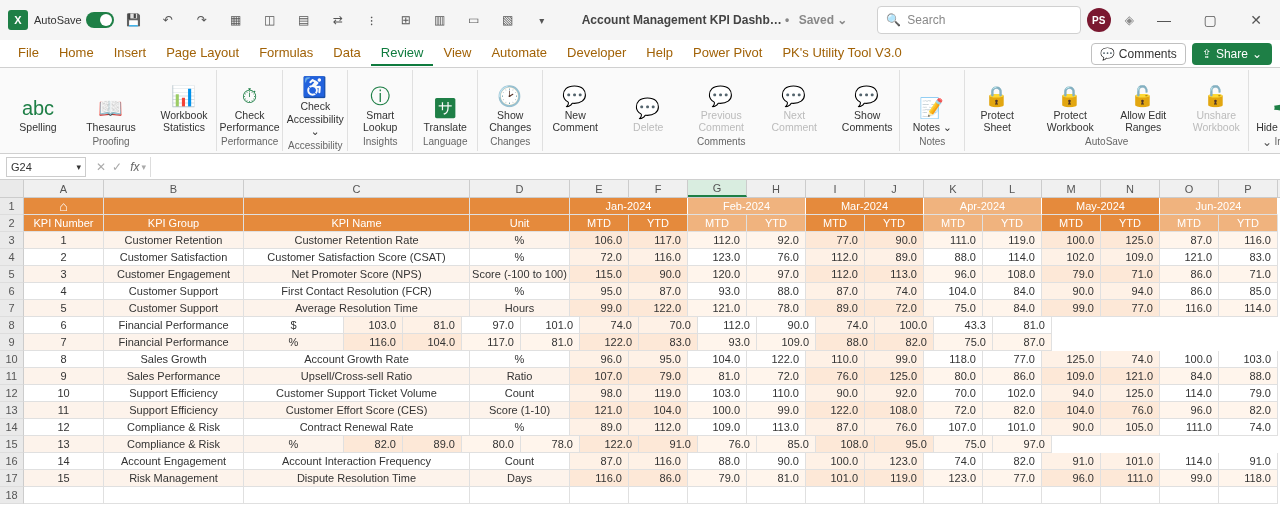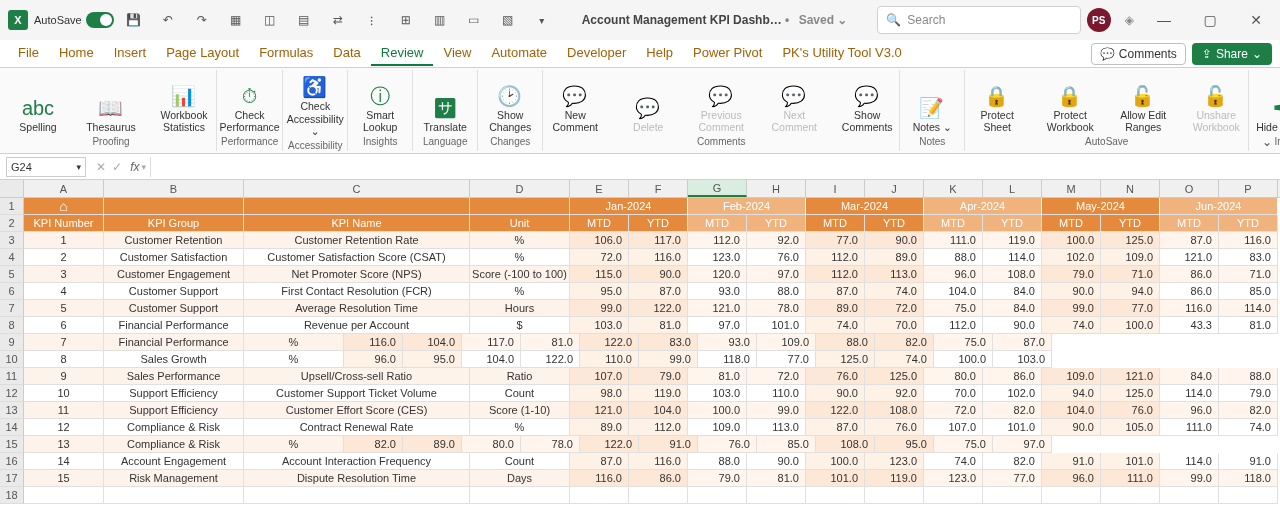--- a/index.html
+++ b/index.html
@@ -428,21 +428,20 @@
         <div class="cell wE numCell" style="background:#fff5ec">84.0</div>
         <div class="cell wE numCell" style="background:#fde8d7">99.0</div>
         <div class="cell wE numCell" style="background:#fde8d7">77.0</div>
         <div class="cell wE numCell" style="background:#fff5ec">116.0</div>
         <div class="cell wE numCell" style="background:#fff5ec">114.0</div>
       </div>
       <div class="row">
         <div class="rh">8</div>
         <div class="cell wA center stripeB">6</div>
         <div class="cell wB center stripeB">Financial Performance</div>
-        <div class="cell wC center stripeB">Revenue per Account</div>
         <div class="cell wD center stripeB">$</div>
         <div class="cell wE numCell" style="background:#fef1e6">103.0</div>
         <div class="cell wE numCell" style="background:#fef1e6">81.0</div>
         <div class="cell wE numCell" style="background:#ffffff">97.0</div>
         <div class="cell wE numCell" style="background:#ffffff">101.0</div>
         <div class="cell wE numCell" style="background:#fef1e6">74.0</div>
         <div class="cell wE numCell" style="background:#fef1e6">70.0</div>
         <div class="cell wE numCell" style="background:#ffffff">112.0</div>
         <div class="cell wE numCell" style="background:#ffffff">90.0</div>
         <div class="cell wE numCell" style="background:#fef1e6">74.0</div>
@@ -465,20 +464,21 @@
         <div class="cell wE numCell" style="background:#fff5ec">109.0</div>
         <div class="cell wE numCell" style="background:#fde8d7">88.0</div>
         <div class="cell wE numCell" style="background:#fde8d7">82.0</div>
         <div class="cell wE numCell" style="background:#fff5ec">75.0</div>
         <div class="cell wE numCell" style="background:#fff5ec">87.0</div>
       </div>
       <div class="row">
         <div class="rh">10</div>
         <div class="cell wA center stripeB">8</div>
         <div class="cell wB center stripeB">Sales Growth</div>
+        <div class="cell wC center stripeB">Account Growth Rate</div>
         <div class="cell wD center stripeB">%</div>
         <div class="cell wE numCell" style="background:#fef1e6">96.0</div>
         <div class="cell wE numCell" style="background:#fef1e6">95.0</div>
         <div class="cell wE numCell" style="background:#ffffff">104.0</div>
         <div class="cell wE numCell" style="background:#ffffff">122.0</div>
         <div class="cell wE numCell" style="background:#fef1e6">110.0</div>
         <div class="cell wE numCell" style="background:#fef1e6">99.0</div>
         <div class="cell wE numCell" style="background:#ffffff">118.0</div>
         <div class="cell wE numCell" style="background:#ffffff">77.0</div>
         <div class="cell wE numCell" style="background:#fef1e6">125.0</div>

